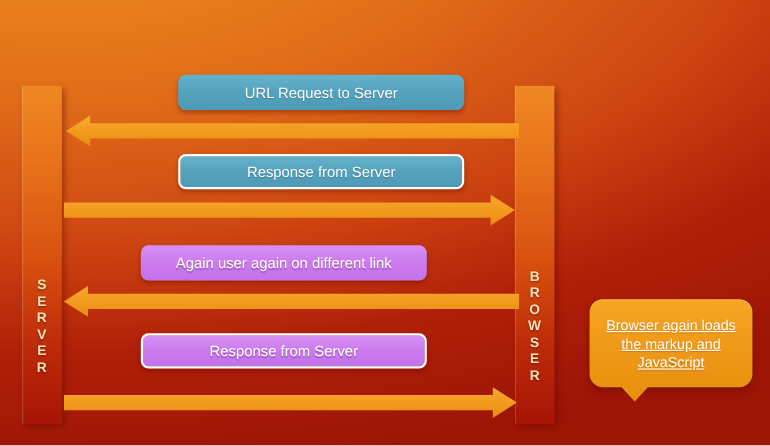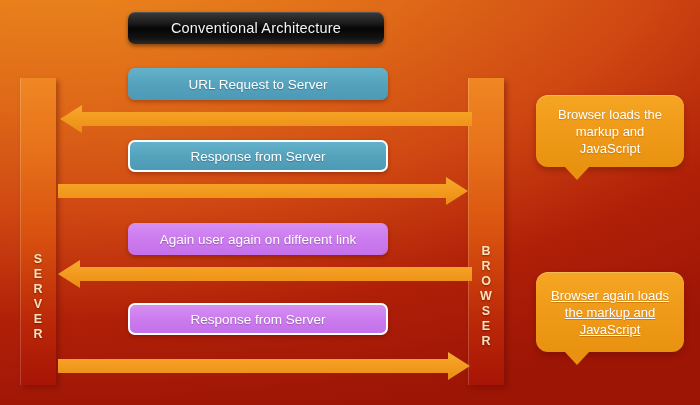--- a/index.html
+++ b/index.html
@@ -43,21 +43,21 @@
 
   
   .chip{
     position:absolute;left:128px;width:260px;height:32px;
     border-radius:7px;
     display:flex;align-items:center;justify-content:center;
     font-size:13.5px;color:#ffffff;
     text-shadow:0 1px 1px rgba(0,0,0,.25);
     box-shadow:0 2px 4px rgba(80,10,0,.35);
   }
-  .chip.blue{background:linear-gradient(180deg,#64b2ca 0%,#55a2bd 50%,#4d9ab6 100%);}
+  .chip.blue{background:linear-gradient(180deg,#64b2ca 0%,#55a2bd 50%,#4d9ab6 100%);margin-left:34px;}
   .chip.purple{background:linear-gradient(180deg,#d68ff3 0%,#cb7bee 50%,#c471ea 100%);}
   .chip.bordered{border:2px solid #ffffff;width:256px;height:28px;text-align:center;}
 
   #chip-1{top:68px;}
   #chip-2{top:140px;}
   #chip-3{top:223px;}
   #chip-4{top:303px;}
 
   
   .arrow{position:absolute;height:32px;}
@@ -86,21 +86,20 @@
     border-top:14px solid #e89210;
   }
   #callout-1{left:536px;top:95px;height:72px;}
   #callout-2{left:536px;top:272px;height:80px;text-decoration:underline;}
 </style>
 </head>
 <body>
 
 <div id="stage">
 
-  <div class="title-chip">Conventional Architecture</div>
 
   <div class="pillar" id="pillar-server">
     <div class="pillar-label" id="label-server">
       <span>S</span>
       <span>E</span>
       <span>R</span>
       <span>V</span>
       <span>E</span>
       <span>R</span>
     </div>
@@ -168,16 +167,15 @@
         <linearGradient id="agR2" x1="0" y1="0" x2="0" y2="1">
           <stop offset="0%" stop-color="#f6a932"></stop>
           <stop offset="45%" stop-color="#f39c1f"></stop>
           <stop offset="100%" stop-color="#e98c14"></stop>
         </linearGradient>
       </defs>
       <path d="M412,16 L390,2 L390,9 L0,9 L0,23 L390,23 L390,30 Z" fill="url(#agR2)"></path>
     </svg>
   </div>
 
-  <div class="callout" id="callout-1">Browser loads the markup and JavaScript</div>
   <div class="callout" id="callout-2">Browser again loads the markup and JavaScript</div>
 
 </div>
 
 </body></html>

